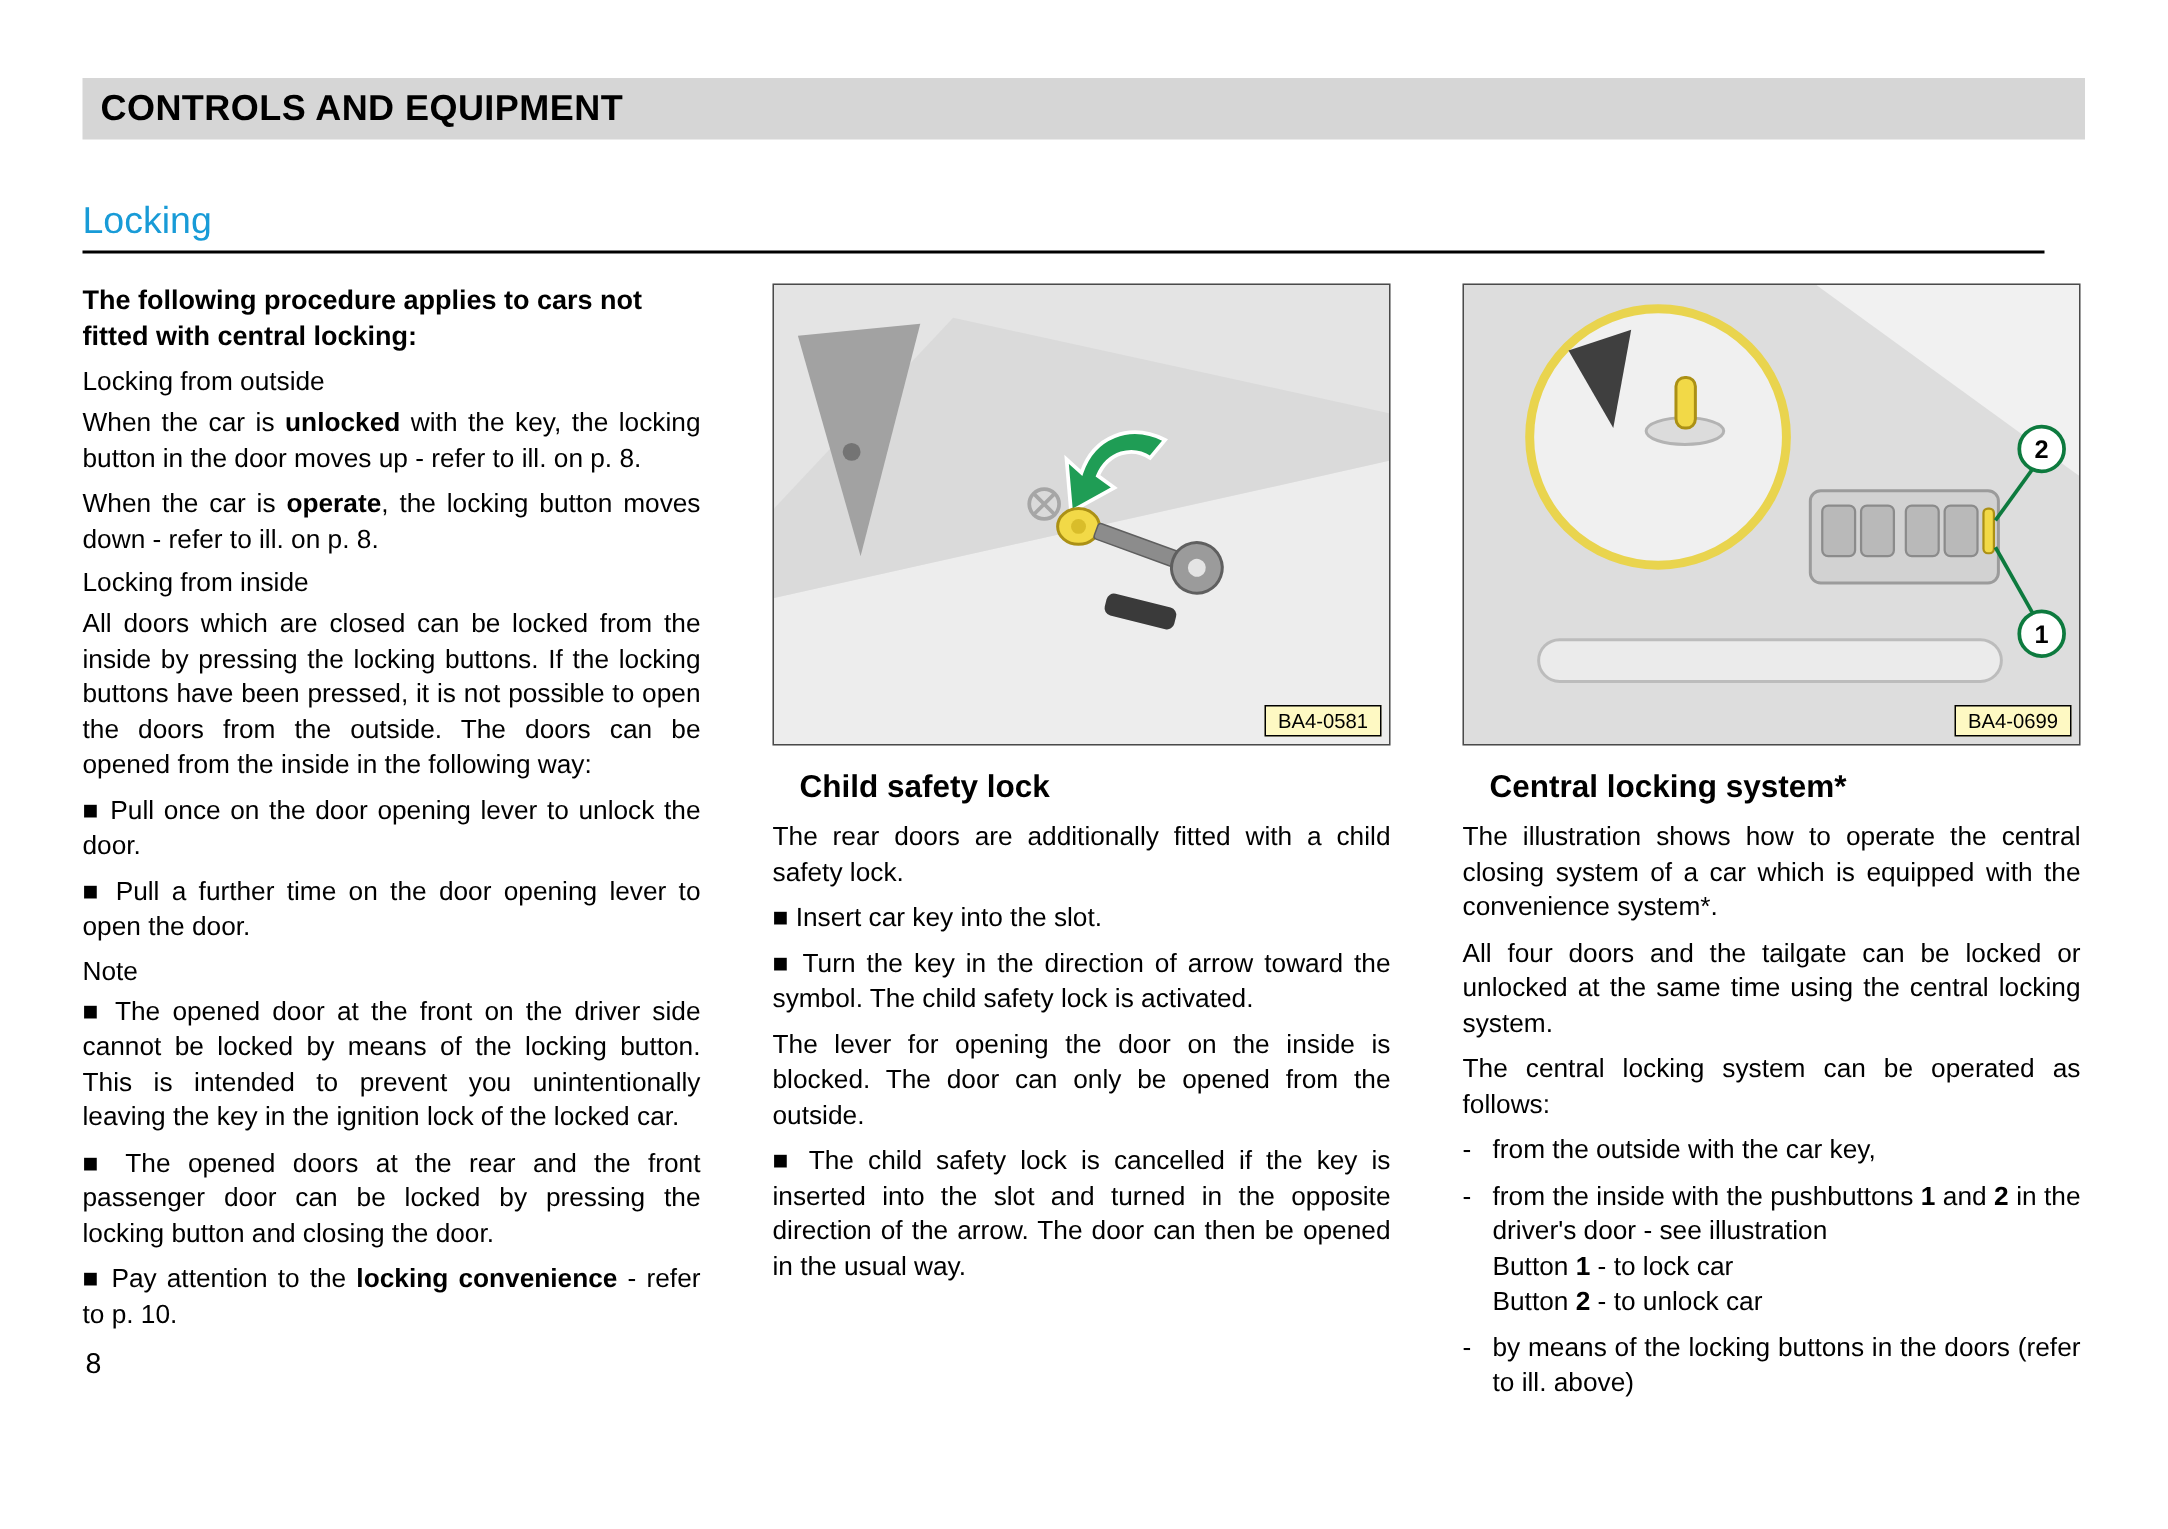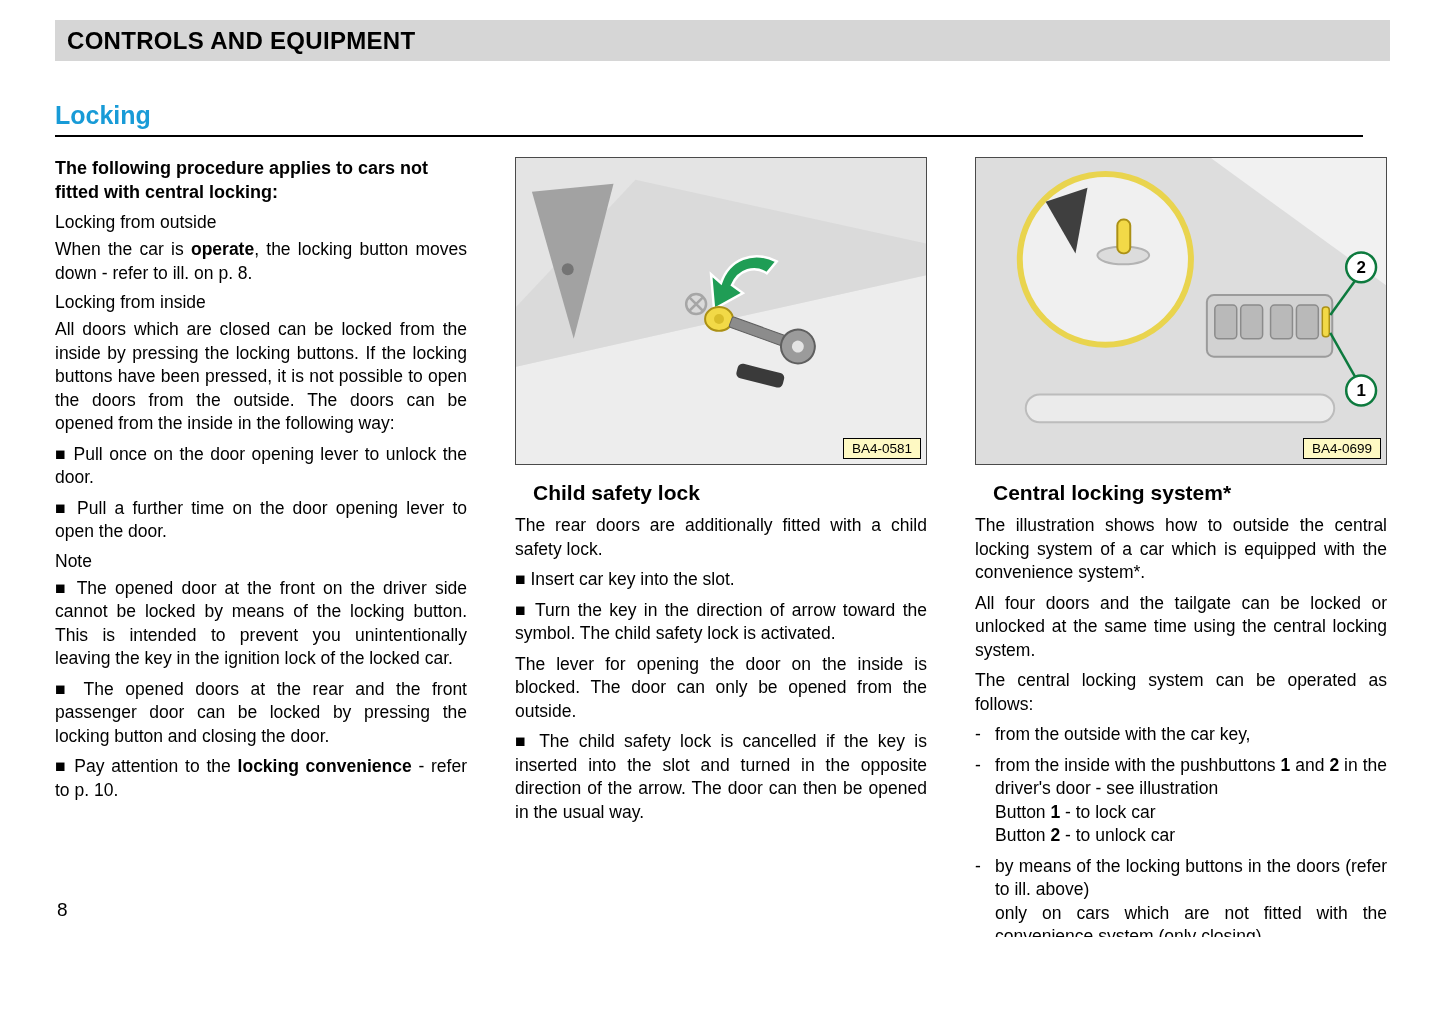--- a/index.html
+++ b/index.html
@@ -3,35 +3,35 @@
 <meta charset="utf-8">
 <style>
   * { margin: 0; padding: 0; box-sizing: border-box; }
   html, body { background: #ffffff; }
   body { font-family: "Liberation Sans", sans-serif; color: #000; }
   .page {
     position: relative;
     width: 1445px;
     height: 937px;
     background: #ffffff;
-    padding: 20px 0 0 55px;
+    padding: 52px 0 0 55px;
     overflow: hidden;
   }
   .topbar {
     width: 1335px;
     background: #d6d6d6;
     padding: 7px 14px 6px 12px;
     font-size: 24px;
     font-weight: bold;
     letter-spacing: 0.3px;
   }
   .section-title {
     margin-top: 40px;
     font-size: 25px;
-    font-weight: bold;
+    font-weight: normal;
     color: #189bd7;
   }
   .rule {
     width: 1308px;
     border-top: 2px solid #000;
     margin-top: 5px;
   }
   .columns {
     display: flex;
     width: 1308px;
@@ -86,20 +86,21 @@
   </div>
 
   <h1 class="section-title">Locking</h1>
   <div class="rule"></div>
 
   <div class="columns">
 
     <div class="col">
       <p class="intro">The following procedure applies to cars not fitted with central locking:</p>
       <h3>Locking from outside</h3>
+      <p><span>When the car is </span><span class="b">unlocked</span><span> with the key, the locking button in the door moves up - refer to ill. on p. 8.</span></p>
       <p><span>When the car is </span><span class="b">operate</span><span>, the locking button moves down - refer to ill. on p. 8.</span></p>
       <h3>Locking from inside</h3>
       <p>All doors which are closed can be locked from the inside by pressing the locking buttons. If the locking buttons have been pressed, it is not possible to open the doors from the outside. The doors can be opened from the inside in the following way:</p>
       <p class="bullet"><span>■ Pull once on the door opening lever to unlock the door.</span></p>
       <p class="bullet"><span>■ Pull a further time on the door opening lever to open the door.</span></p>
       <h3>Note</h3>
       <p class="bullet"><span>■ The opened door at the front on the driver side cannot be locked by means of the locking button. This is intended to prevent you unintentionally leaving the key in the ignition lock of the locked car.</span></p>
       <p class="bullet"><span>■ The opened doors at the rear and the front passenger door can be locked by pressing the locking button and closing the door.</span></p>
       <p class="bullet"><span>■ Pay attention to the </span><span class="b">locking convenience</span><span> - refer to p. 10.</span></p>
     </div>
@@ -158,21 +159,21 @@
           <line x1="356" y1="158" x2="382" y2="122" stroke="#0d7a3e" stroke-width="2.5"></line>
           <circle cx="387" cy="110" r="15" fill="#ffffff" stroke="#0d7a3e" stroke-width="2.5"></circle>
           <text x="387" y="116" text-anchor="middle" font-size="17" font-weight="bold" fill="#000">2</text>
           <line x1="356" y1="176" x2="382" y2="222" stroke="#0d7a3e" stroke-width="2.5"></line>
           <circle cx="387" cy="234" r="15" fill="#ffffff" stroke="#0d7a3e" stroke-width="2.5"></circle>
           <text x="387" y="240" text-anchor="middle" font-size="17" font-weight="bold" fill="#000">1</text>
         </svg>
         <figcaption class="figure-label">BA4-0699</figcaption>
       </figure>
       <h2>Central locking system*</h2>
-      <p>The illustration shows how to outside the central locking system of a car which is equipped with the convenience system*.</p>
+      <p>The illustration shows how to operate the central closing system of a car which is equipped with the convenience system*.</p>
       <p>All four doors and the tailgate can be locked or unlocked at the same time using the central locking system.</p>
       <p>The central locking system can be operated as follows:</p>
       <div class="dash-item">
         <span class="dash">-</span>
         <div class="dash-body"><span>from the outside with the car key,</span></div>
       </div>
       <div class="dash-item">
         <span class="dash">-</span>
         <div class="dash-body"><span>from the inside with the pushbuttons </span><span class="b">1</span><span> and </span><span class="b">2</span><span> in the driver's door - see illustration</span><br><span>Button </span><span class="b">1</span><span> - to lock car</span><br><span>Button </span><span class="b">2</span><span> - to unlock car</span></div>
       </div>

